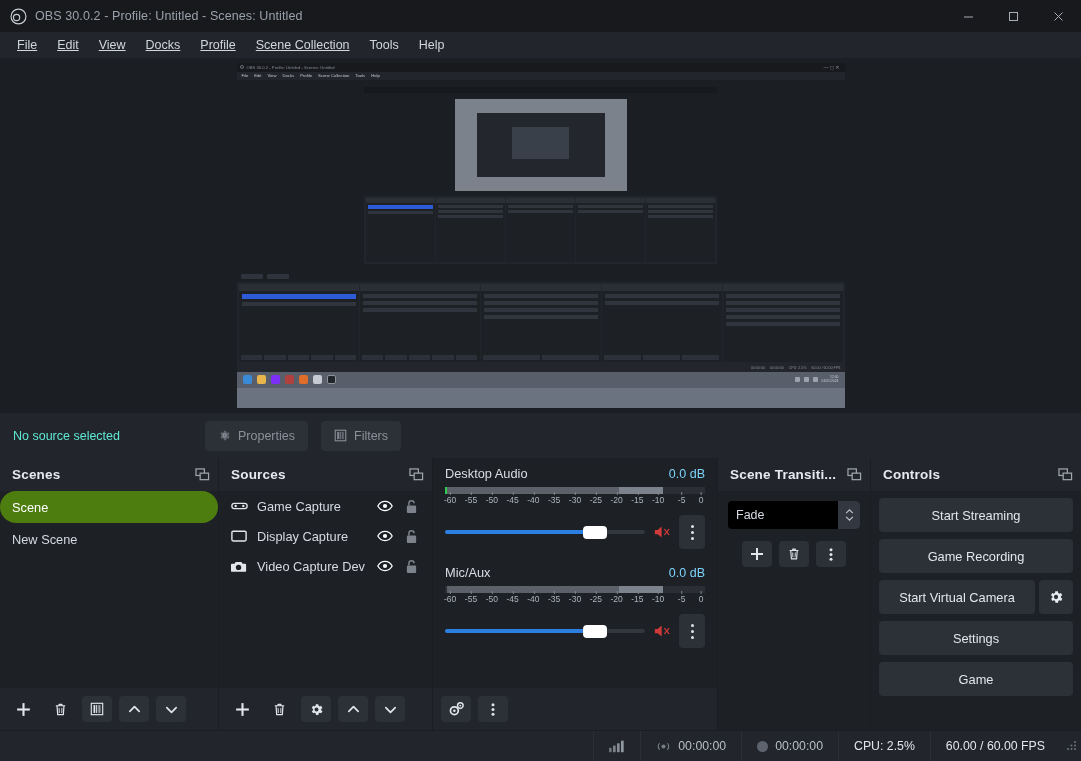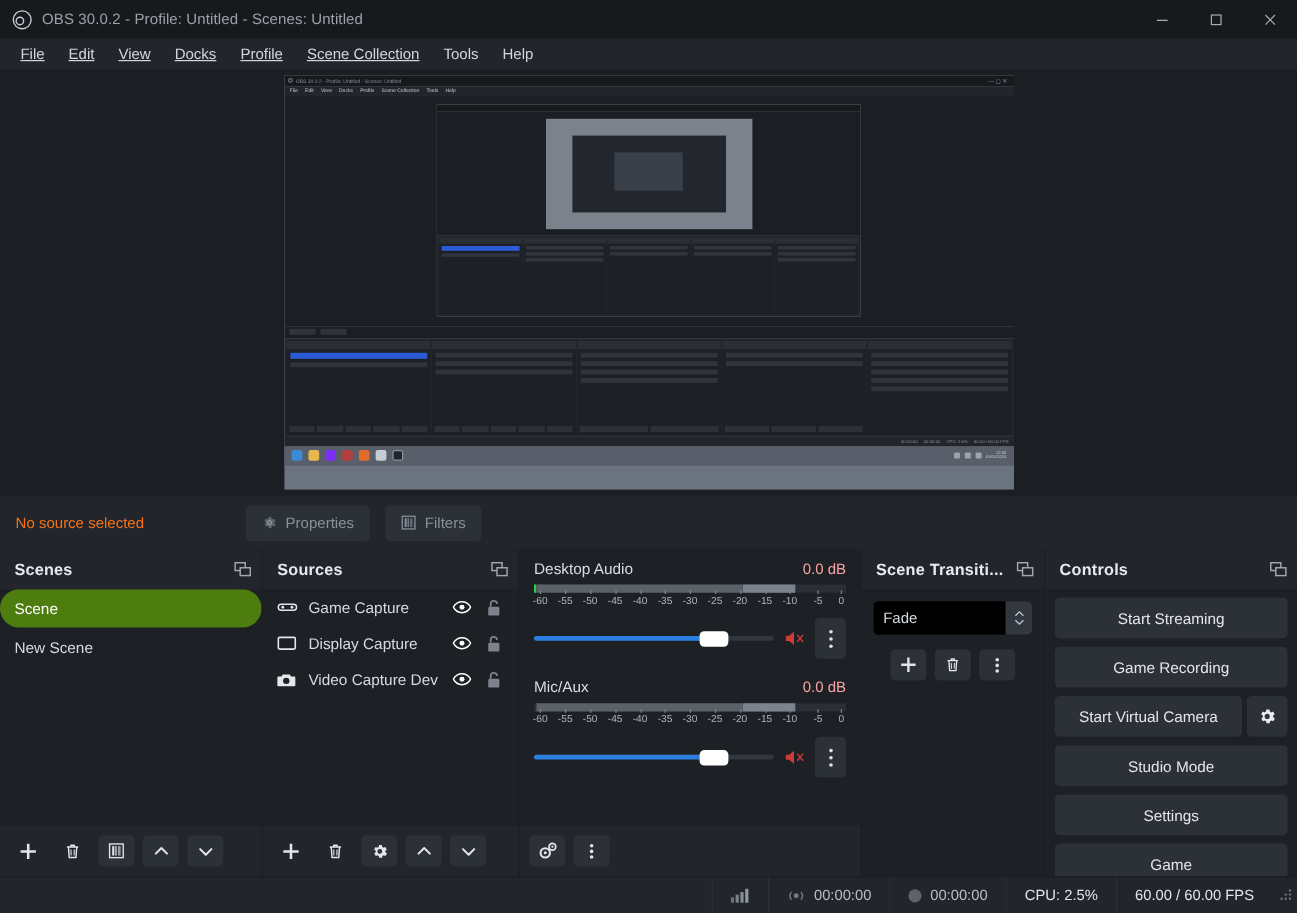--- a/index.html
+++ b/index.html
@@ -77,21 +77,21 @@
   .tb-ico { width: 9px; height: 9px; border-radius: 2px; }
   .n-tray { margin-left: auto; display: flex; align-items: center; gap: 4px; }
   .n-tray i { width: 5px; height: 5px; background: #aeb4be; display: block; border-radius: 1px; opacity:.8;}
   .n-tray .clk { font-size: 3.4px; color: #c7ccd4; line-height: 1.1; text-align: right; }
 
   
   .srcbar {
     flex: 0 0 46px; background: #22252b; display: flex; align-items: center;
     padding-left: 13px; gap: 13px; border-top: 1px solid #1a1d22;
   }
-  .nosrc { font-size: 12.5px; color: #f97316; }
+  .nosrc { font-size: 12.5px; color: #5eead4; }
   .tb-btn {
     background: #2c3037; border: none; border-radius: 4px; height: 30px;
     display: flex; align-items: center; gap: 7px; padding: 0 13px;
     color: #8b919b; font-size: 12.5px; font-family: inherit;
   }
   .tb-btn.first { margin-left: 72px; }
 
   
   .docks { flex: 1 1 auto; display: flex; gap: 1px; background: #1a1d22; min-height: 0; }
   .dock { background: #22252b; display: flex; flex-direction: column; min-height: 0; }
@@ -132,21 +132,21 @@
   .tool-btn {
     width: 30px; height: 26px; background: #2c3037; border-radius: 4px; border: none;
     display: flex; align-items: center; justify-content: center; color: #e2e5ea;
   }
   .tool-btn.flat { background: transparent; }
 
   
   .mixer-src { padding: 8px 12px 2px; }
   .mx-top { display: flex; align-items: baseline; }
   .mx-name { font-size: 12.8px; color: #d9dde3; }
-  .mx-db { margin-left: auto; font-size: 12.5px; color: #fca5a5; }
+  .mx-db { margin-left: auto; font-size: 12.5px; color: #7dd3fc; }
   .mx-meter { margin-top: 6px; height: 7px; background: #121418; position: relative; display: flex; }
   .mx-m1 { width: 2px; background: #2ecb4f; }
   .mx-m2 { flex: 0 0 66%; background: #5b6069; }
   .mx-m3 { flex: 0 0 17%; background: #7d838d; }
   .mx-m4 { flex: 1; background: #2b2e34; }
   .mx-scale { position: relative; height: 14px; margin-top: 1px; }
   .mx-tick { position: absolute; top: 0; font-size: 8.5px; color: #aeb4bd; transform: translateX(-50%); }
   .mx-tick::before {
     content: ""; position: absolute; left: 50%; top: -3px; width: 1px; height: 3px; background: #7f858e;
   }
@@ -778,23 +778,20 @@
             <button class="ctl-btn">
               <span>Start Virtual Camera</span>
             </button>
             <button class="ctl-gear">
               <svg width="16" height="16" viewBox="0 0 24 24">
                 <path fill="currentColor" d="M19.4 13a7.9 7.9 0 000-2l2-1.6-2-3.4-2.4 1a7.7 7.7 0 00-1.7-1l-.4-2.6h-4l-.4 2.6a7.7 7.7 0 00-1.7 1l-2.4-1-2 3.4L6.6 11a7.9 7.9 0 000 2l-2 1.6 2 3.4 2.4-1a7.7 7.7 0 001.7 1l.4 2.6h4l.4-2.6a7.7 7.7 0 001.7-1l2.4 1 2-3.4zM12 15.2A3.2 3.2 0 1115.2 12 3.2 3.2 0 0112 15.2z"></path>
               </svg>
             </button>
           </div>
           <button class="ctl-btn">
-            <span>Studio Mode</span>
-          </button>
-          <button class="ctl-btn">
             <span>Settings</span>
           </button>
           <button class="ctl-btn">
             <span>Game</span>
           </button>
         </div>
       </div>
     </div>
 
   </div>

